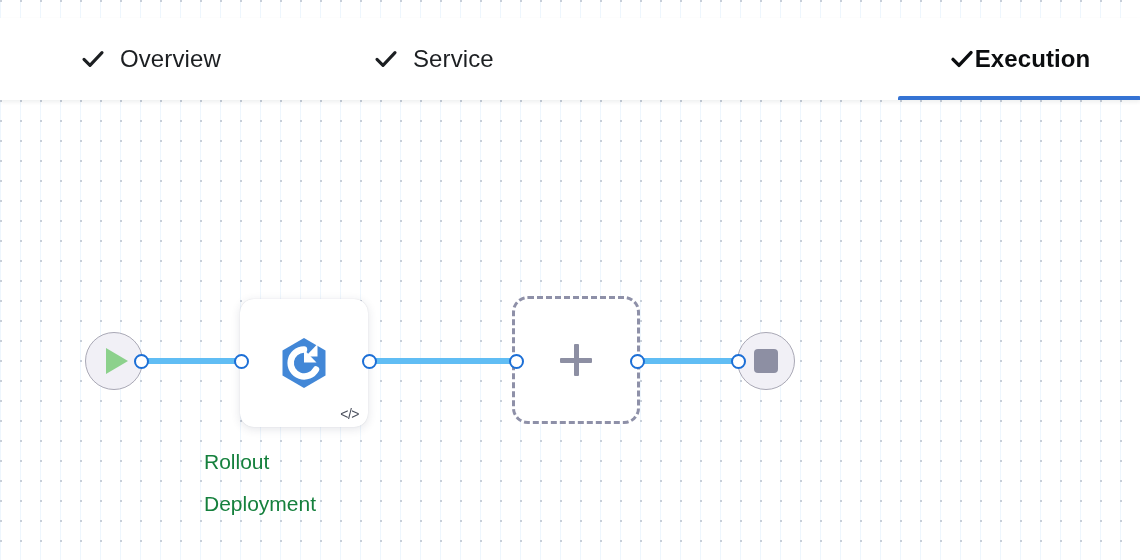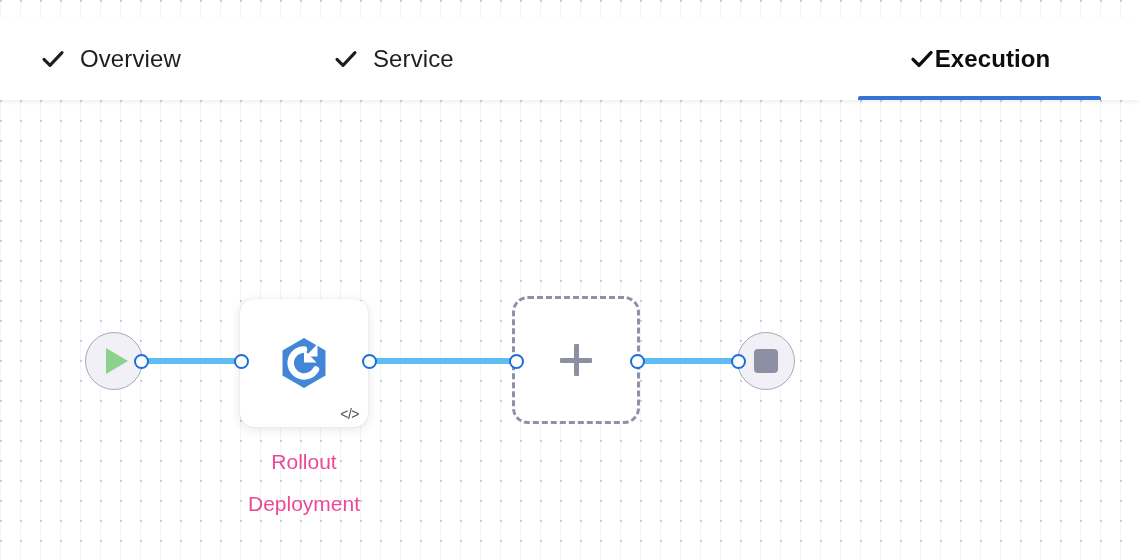--- a/index.html
+++ b/index.html
@@ -45,20 +45,21 @@
     width: 1140px;
     height: 82px;
     background: #ffffff;
     box-shadow: 0 2px 4px rgba(16, 22, 26, 0.07);
     z-index: 5;
   }
   .tabs {
     position: relative;
     height: 82px;
     display: block;
+    margin-left: 40px;
   }
   .tab {
     position: absolute;
     top: 0;
     height: 82px;
     display: flex;
     align-items: center;
     gap: 14px;
     padding: 0 0 0 0;
     box-sizing: border-box;
@@ -250,24 +251,23 @@
     position: absolute;
     background: #8d8fa3;
     border-radius: 1px;
   }
   .plus-h { width: 32px; height: 5px; }
   .plus-v { width: 5px; height: 32px; }
 
   
   .node-label {
     position: absolute;
-    text-align: center;
     font-size: 21px;
     line-height: 42px;
-    color: #ec4899;
+    color: #15803d;
     white-space: pre-line;
     user-select: none;
   }
   .label-step { left: 204px; top: 341px; width: 200px; }
   .label-add  { left: 476px; top: 340px; width: 200px; }
 </style>
 </head>
 <body>
 
 <div class="app">

